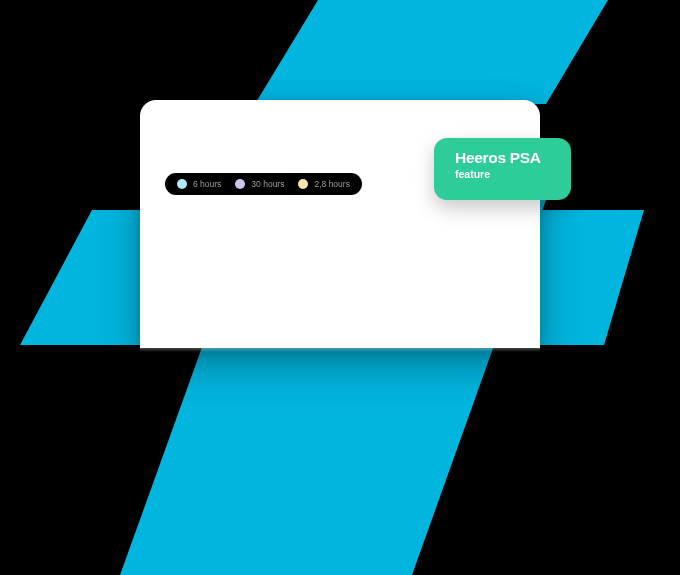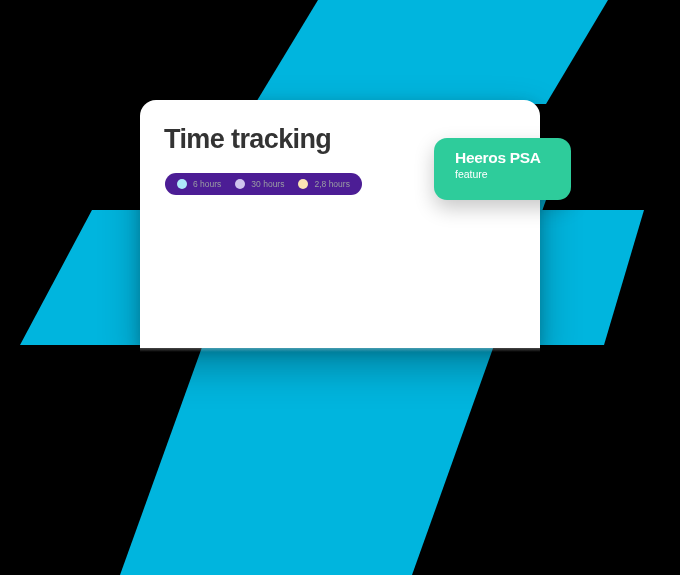--- a/index.html
+++ b/index.html
@@ -44,54 +44,53 @@
   #card-title{
     position:absolute;left:24px;top:24px;
     font-size:27px;font-weight:bold;letter-spacing:-.6px;
     color:#333333;white-space:nowrap;
   }
 
   
   #legend{
     position:absolute;left:25px;top:73px;height:22px;
     display:flex;align-items:center;gap:14px;
-    background:#4c1d95;border-radius:11px;padding:0 12px;
+    background:#000000;border-radius:11px;padding:0 12px;
   }
   .legend-item{display:flex;align-items:center;gap:6px;}
   .legend-dot{width:10px;height:10px;border-radius:50%;flex:none;}
   .legend-label{font-size:8.5px;color:#9a9ea3;white-space:nowrap;}
 
   
   #badge{
     position:absolute;left:434px;top:138px;width:137px;height:62px;
     background:var(--green);border-radius:13px;
     box-shadow:0 8px 20px rgba(0,0,0,.22);
     padding:11px 12px 0 21px;box-sizing:border-box;
   }
   #badge-title{font-size:15.5px;font-weight:bold;color:#fff;letter-spacing:-.3px;line-height:1.15;}
-  #badge-sub{font-size:10.5px;font-weight:normal;color:#fff;line-height:1.5;}
+  #badge-sub{font-size:10.5px;font-weight:bold;color:#fff;line-height:1.5;}
   #calendar-mask{
     position:absolute;left:165px;top:205px;width:355px;height:190px;
     overflow:hidden;
     -webkit-mask-image:linear-gradient(to bottom,#000 0%,#000 63%,rgba(0,0,0,.25) 86%,rgba(0,0,0,0) 100%);
     mask-image:linear-gradient(to bottom,#000 0%,#000 63%,rgba(0,0,0,.25) 86%,rgba(0,0,0,0) 100%);
   }
 </style>
 </head>
 <body>
 
 <div id="stage">
 
   <div class="ribbon" id="ribbon-top"></div>
   <div class="ribbon" id="wing-left"></div>
   <div class="ribbon" id="wing-right"></div>
   <div class="ribbon" id="ribbon-bottom"></div>
 
   <div id="card">
-    <div id="card-title">Time tracking</div>
     <div id="legend">
         <div class="legend-item">
           <span class="legend-dot" style="background: rgb(173, 233, 250);"></span>
           <span class="legend-label">6 hours</span>
         </div>
         <div class="legend-item">
           <span class="legend-dot" style="background: rgb(207, 196, 238);"></span>
           <span class="legend-label">30 hours</span>
         </div>
         <div class="legend-item">

